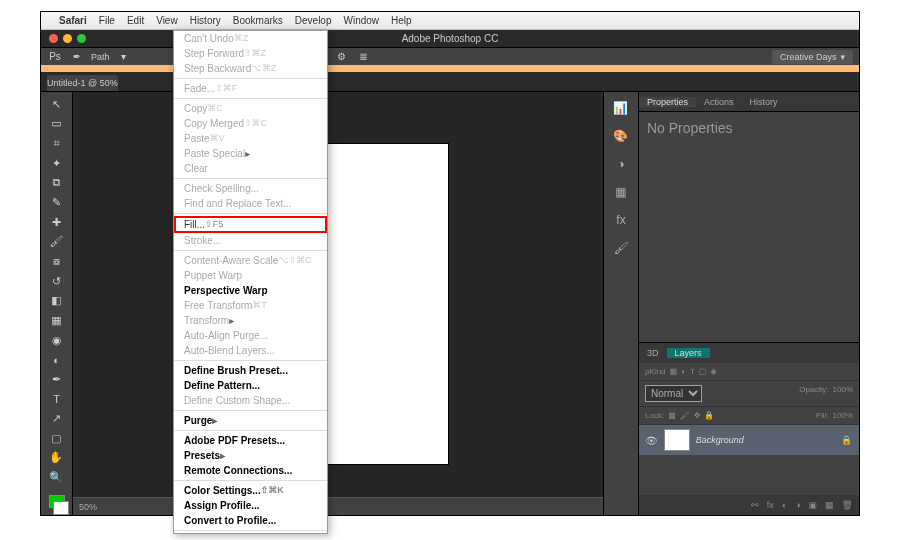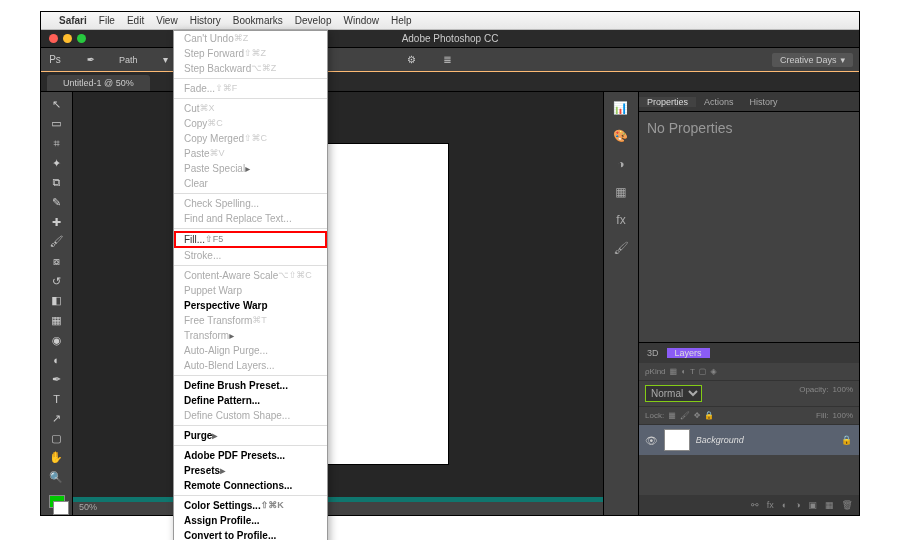--- a/index.html
+++ b/index.html
@@ -7,53 +7,53 @@
 .frame{position:absolute;left:40px;top:11px;width:820px;height:505px;background:#1a1a1a;border:1px solid #000}
 .menubar{height:18px;background:linear-gradient(#f8f8f8,#e8e8e8);display:flex;align-items:center;font-size:10px;color:#333;padding-left:6px;gap:12px;border-bottom:1px solid #bbb}
 .menubar .apple{font-size:11px}
 .menubar span{cursor:default}
 .menubar .bold{font-weight:bold}
 .titlebar{height:18px;background:#2a2a2a;display:flex;align-items:center;position:relative;border-bottom:1px solid #000}
 .traffic{display:flex;gap:5px;margin-left:8px}
 .traffic div{width:9px;height:9px;border-radius:50%}
 .tr-r{background:#ff5f56}.tr-y{background:#ffbd2e}.tr-g{background:#27c93f}
 .wtitle{position:absolute;left:50%;transform:translateX(-50%);color:#ccc;font-size:10px}
-.optbar{height:24px;background:#424242;border-bottom:1px solid #fdba74;display:flex;align-items:center;padding:0 6px;gap:20px}
+.optbar{height:24px;background:#424242;border-bottom:7px solid #fdba74;display:flex;align-items:center;padding:0 6px;gap:6px}
 .optbar .icon{width:16px;height:16px;display:flex;align-items:center;justify-content:center;color:#ccc;font-size:10px}
 .optbar .lbl{color:#ccc;font-size:9px}
 .cdays{margin-left:auto;background:#555;color:#ccc;font-size:9px;padding:2px 8px;border-radius:2px;display:flex;align-items:center;gap:4px}
 .tabbar{height:20px;background:#2a2a2a;display:flex;align-items:flex-end;padding-left:6px;border-bottom:1px solid #000}
-.doctab{background:#424242;color:#ccc;font-size:9px;padding:3px 16px;border-radius:3px 3px 0 0}
+.doctab{background:#424242;color:#ccc;font-size:9px;padding:3px 0;border-radius:3px 3px 0 0}
 .work{display:flex;height:calc(100% - 80px);position:relative}
 .toolbox{width:32px;background:#424242;border-right:1px solid #000;display:flex;flex-direction:column;align-items:center;padding-top:4px;gap:3px}
 .toolbox .tool{width:22px;height:20px;display:flex;align-items:center;justify-content:center;color:#ccc;font-size:11px;cursor:pointer}
 .toolbox .fg{width:16px;height:16px;background:#00c800;border:1px solid #888;margin-top:6px}
 .toolbox .bg{width:16px;height:16px;background:#fff;border:1px solid #888;margin-top:-10px;margin-left:8px}
 .canvas-area{flex:1;background:#262626;position:relative;display:flex;align-items:center;justify-content:center}
 .canvas{width:220px;height:320px;background:#fff;box-shadow:0 0 0 1px #000}
 .midtools{width:36px;background:#424242;border-left:1px solid #000;border-right:1px solid #000;display:flex;flex-direction:column;align-items:center;padding-top:6px;gap:8px}
 .midtools .mt{width:20px;height:20px;color:#aaa;font-size:12px;display:flex;align-items:center;justify-content:center}
 .panels{width:220px;background:#424242;display:flex;flex-direction:column}
 .ptabs{height:20px;background:#383838;display:flex;align-items:center;font-size:9px;color:#aaa;border-bottom:1px solid #000}
 .ptabs span{padding:0 8px;cursor:pointer}
 .ptabs .active{background:#424242;color:#ddd}
 .pbody{flex:1;padding:8px;color:#999;font-size:14px}
 .layers-section{border-top:1px solid #000}
 .layers-tabs{height:20px;background:#383838;display:flex;align-items:center;font-size:9px;color:#aaa}
 .layers-tabs span{padding:0 8px}
-.layers-tabs .active{background:#8b5cf6;color:#ddd}
+.layers-tabs .active{background:#0f766e;color:#ddd}
 .layers-ctrl{padding:4px 6px;display:flex;align-items:flex-start;gap:4px;font-size:8px;color:#888;border-bottom:1px solid #333}
 .layers-ctrl select{background:#333;color:#aaa;border:1px solid #84cc16;font-size:10px;padding:1px}
 .layer-row{display:flex;align-items:center;padding:4px 6px;background:#5a6270;gap:6px}
 .layer-row .eye{color:#ccc;font-size:10px}
 .layer-row .thumb{width:26px;height:22px;background:#fff;border:1px solid #888}
 .layer-row .lname{color:#ddd;font-size:9px;font-style:italic}
 .layer-row .lock{margin-left:auto;color:#aaa;font-size:9px}
 .layers-foot{height:20px;background:#383838;display:flex;align-items:center;justify-content:flex-end;gap:8px;padding:0 6px;font-size:9px;color:#888}
-.statusbar{position:absolute;bottom:0;left:32px;right:256px;height:18px;background:#424242;display:flex;align-items:flex-start;padding:0 6px;font-size:9px;color:#aaa;border-top:5px solid #0f766e}
+.statusbar{position:absolute;bottom:0;left:32px;right:256px;height:18px;background:#424242;display:flex;align-items:center;padding:0 6px;font-size:9px;color:#aaa;border-top:1px solid #0f766e}
 
 
 .editmenu{position:absolute;left:132px;top:18px;width:155px;background:#fff;border:1px solid #999;box-shadow:2px 2px 8px rgba(0,0,0,0.3);font-size:10px;color:#333;z-index:100}
 .editmenu .mi{display:flex;justify-content:flex-start;padding:2px 10px;cursor:default}
 .editmenu .mi.dis{color:#aaa}
 .editmenu .mi.bold{font-weight:bold;color:#000}
 .editmenu .mi .sc{color:#888;font-size:9px}
 .editmenu .mi.dis .sc{color:#ccc}
 .editmenu hr{border:none;border-top:1px solid #ddd;margin:2px 0}
 .editmenu .mi.hl{border:2px solid #ff0000;padding:1px 8px}
@@ -217,24 +217,20 @@
         <span>Step Backward</span>
         <span class="sc">⌥⌘Z</span>
       </div>
       <hr>
       <div class="mi dis">
         <span>Fade...</span>
         <span class="sc">⇧⌘F</span>
       </div>
       <hr>
       <div class="mi dis">
-        <span>Cut</span>
-        <span class="sc">⌘X</span>
-      </div>
-      <div class="mi dis">
         <span>Copy</span>
         <span class="sc">⌘C</span>
       </div>
       <div class="mi dis">
         <span>Copy Merged</span>
         <span class="sc">⇧⌘C</span>
       </div>
       <div class="mi dis">
         <span>Paste</span>
         <span class="sc">⌘V</span>

